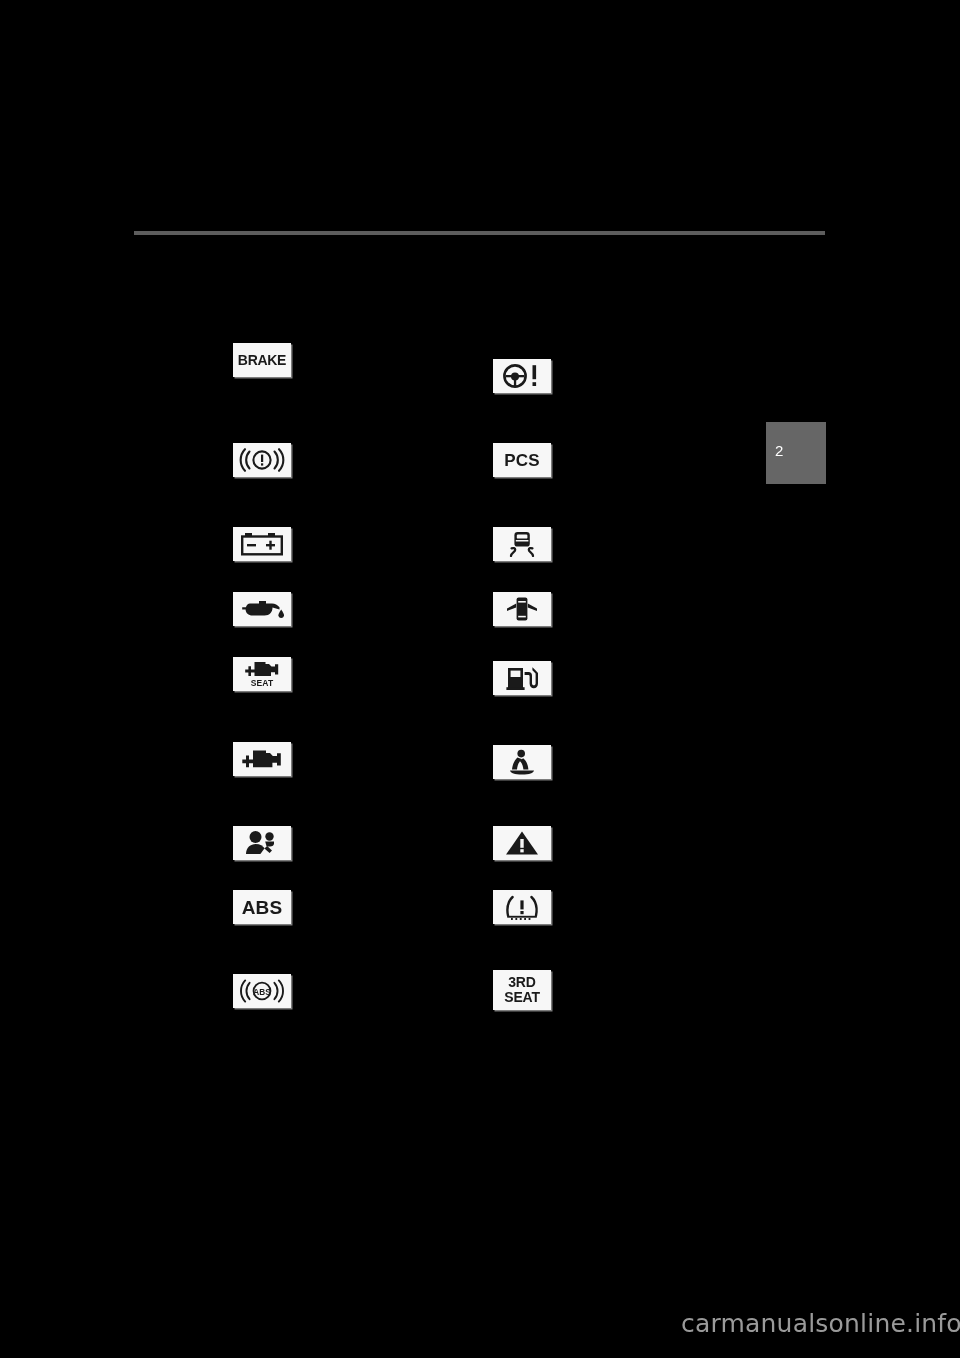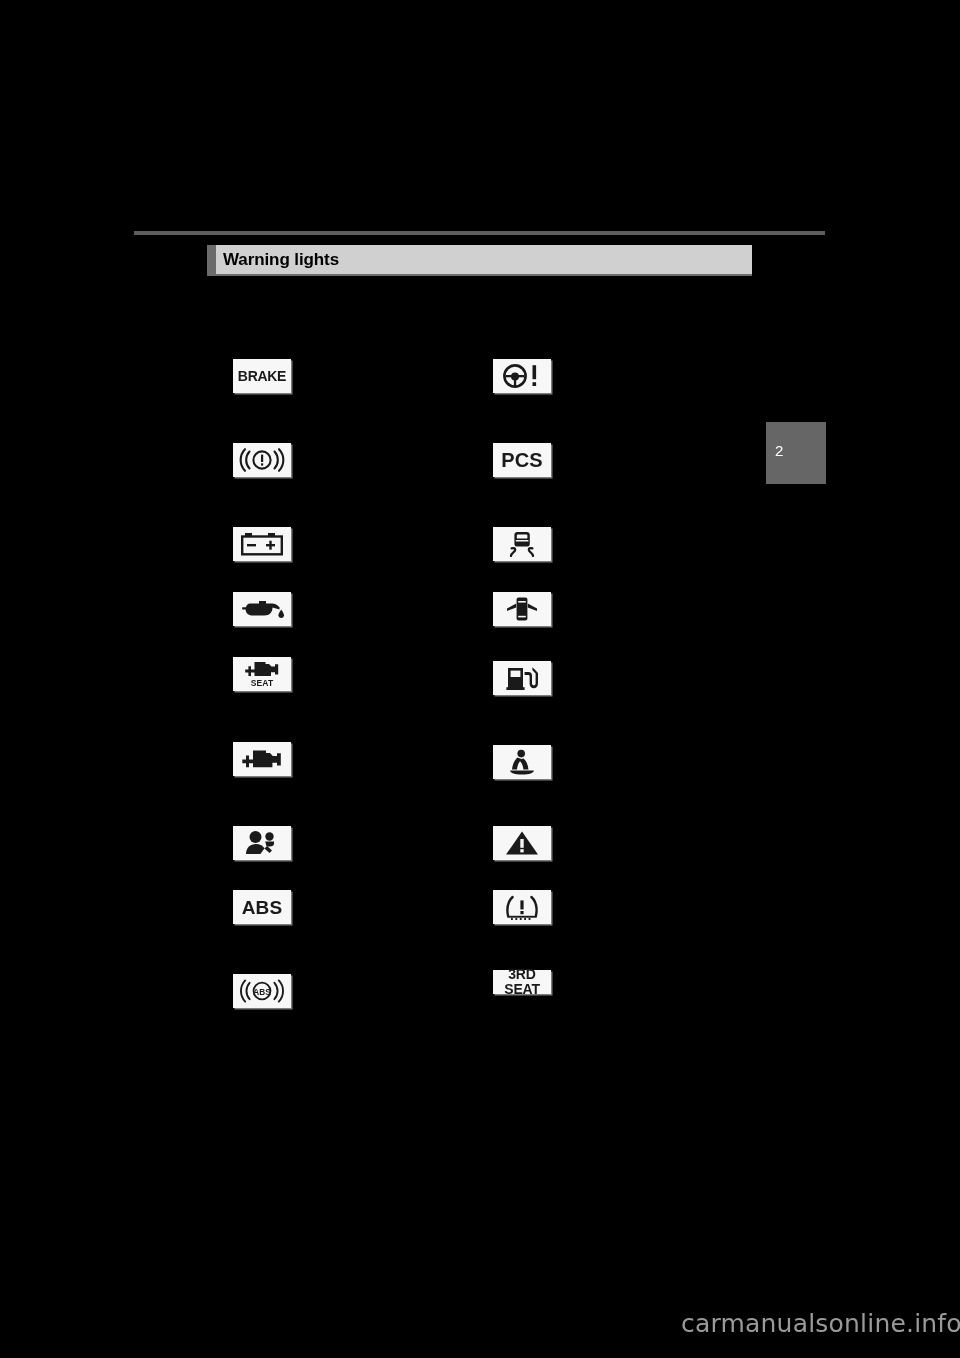--- a/index.html
+++ b/index.html
@@ -107,21 +107,21 @@
   }
   .icon-cell .label-text {
     color: #1a1a1a;
     font-weight: bold;
     line-height: 1;
     text-align: center;
     white-space: pre-line;
   }
   .icon-cell .label-text.sz-brake { font-size: 14px; letter-spacing: -0.3px; }
   .icon-cell .label-text.sz-abs   { font-size: 19px; letter-spacing: 0.2px; }
-  .icon-cell .label-text.sz-pcs   { font-size: 20px; letter-spacing: 0.2px; }
+  .icon-cell .label-text.sz-pcs   { font-size: 17px; letter-spacing: 0.2px; }
   .icon-cell .label-text.sz-two   { font-size: 14px; line-height: 1.05; letter-spacing: -0.2px; }
 
   .icon-cell svg { display: block; }
 
   
   .check-stack {
     display: flex;
     flex-direction: column;
     align-items: center;
     justify-content: center;
@@ -147,32 +147,28 @@
     white-space: nowrap;
   }
 </style>
 </head>
 <body>
 
 <div id="page">
 
   <div class="top-rule"></div>
 
-  <div class="section-header">
-    <div class="accent"></div>
-    <div class="title">Warning lights</div>
-  </div>
 
   <div class="chapter-tab">
     <div class="num">2</div>
   </div>
 
   <div class="icon-grid">
 
-    <div class="icon-cell" style="left:233px; top:359px;">
+    <div class="icon-cell" style="left:233px; top:343px;">
       <span class="label-text sz-brake">BRAKE</span>
     </div>
 
     <div class="icon-cell" style="left:233px; top:443px;">
       <span>
         <svg width="46" height="26" viewBox="0 0 46 26">
           <g fill="none" stroke="#1a1a1a" stroke-width="2.1">
             <circle cx="23" cy="13" r="8.6"></circle>
             <path d="M10.5 4.5 A12.5 12.5 0 0 0 10.5 21.5" stroke-linecap="round"></path>
             <path d="M6.0 2.2 A15.6 15.6 0 0 0 6.0 23.8" stroke-linecap="round"></path>
@@ -376,21 +372,21 @@
             <rect x="8.0" y="24.0" width="1.8" height="2.0"></rect>
             <rect x="12.4" y="24.0" width="1.8" height="2.0"></rect>
             <rect x="16.8" y="24.0" width="1.8" height="2.0"></rect>
             <rect x="21.2" y="24.0" width="1.8" height="2.0"></rect>
             <rect x="25.6" y="24.0" width="1.8" height="2.0"></rect>
           </g>
         </svg>
       </span>
     </div>
 
-    <div class="icon-cell" style="left:493px; top:970px; height:24px;">
+    <div class="icon-cell" style="left:493px; top:970px; height:40px;">
       <span class="label-text sz-two">3RD
 SEAT</span>
     </div>
 
   </div>
 
   <div class="watermark">carmanualsonline.info</div>
 
 </div>
 

